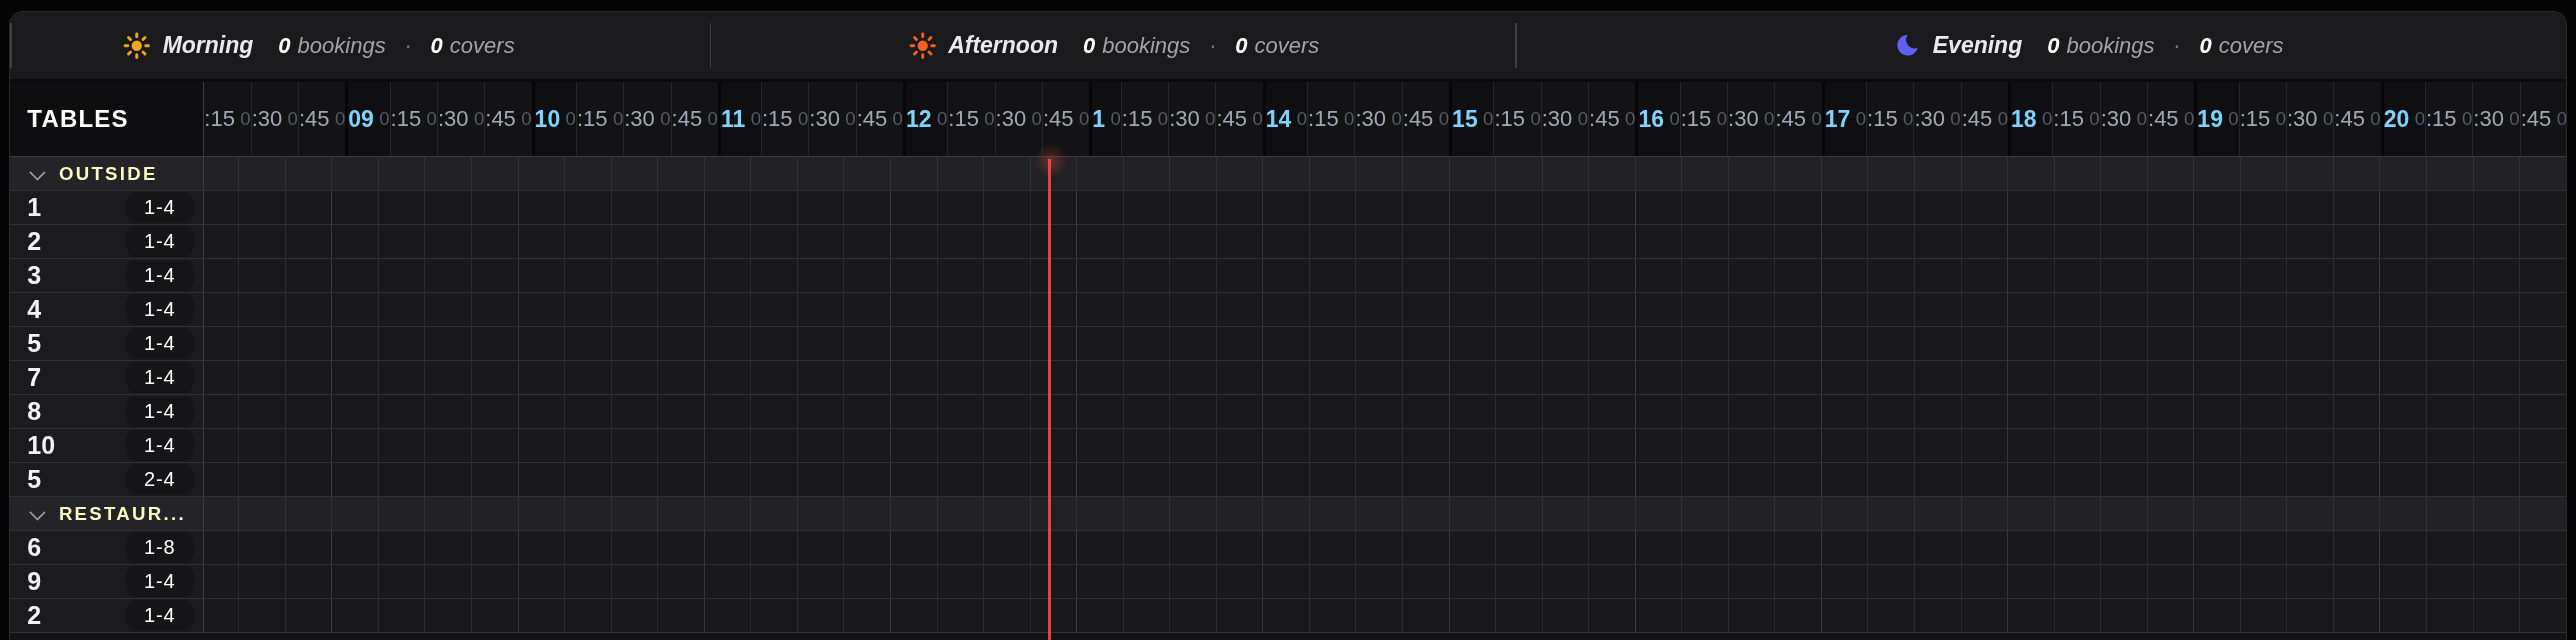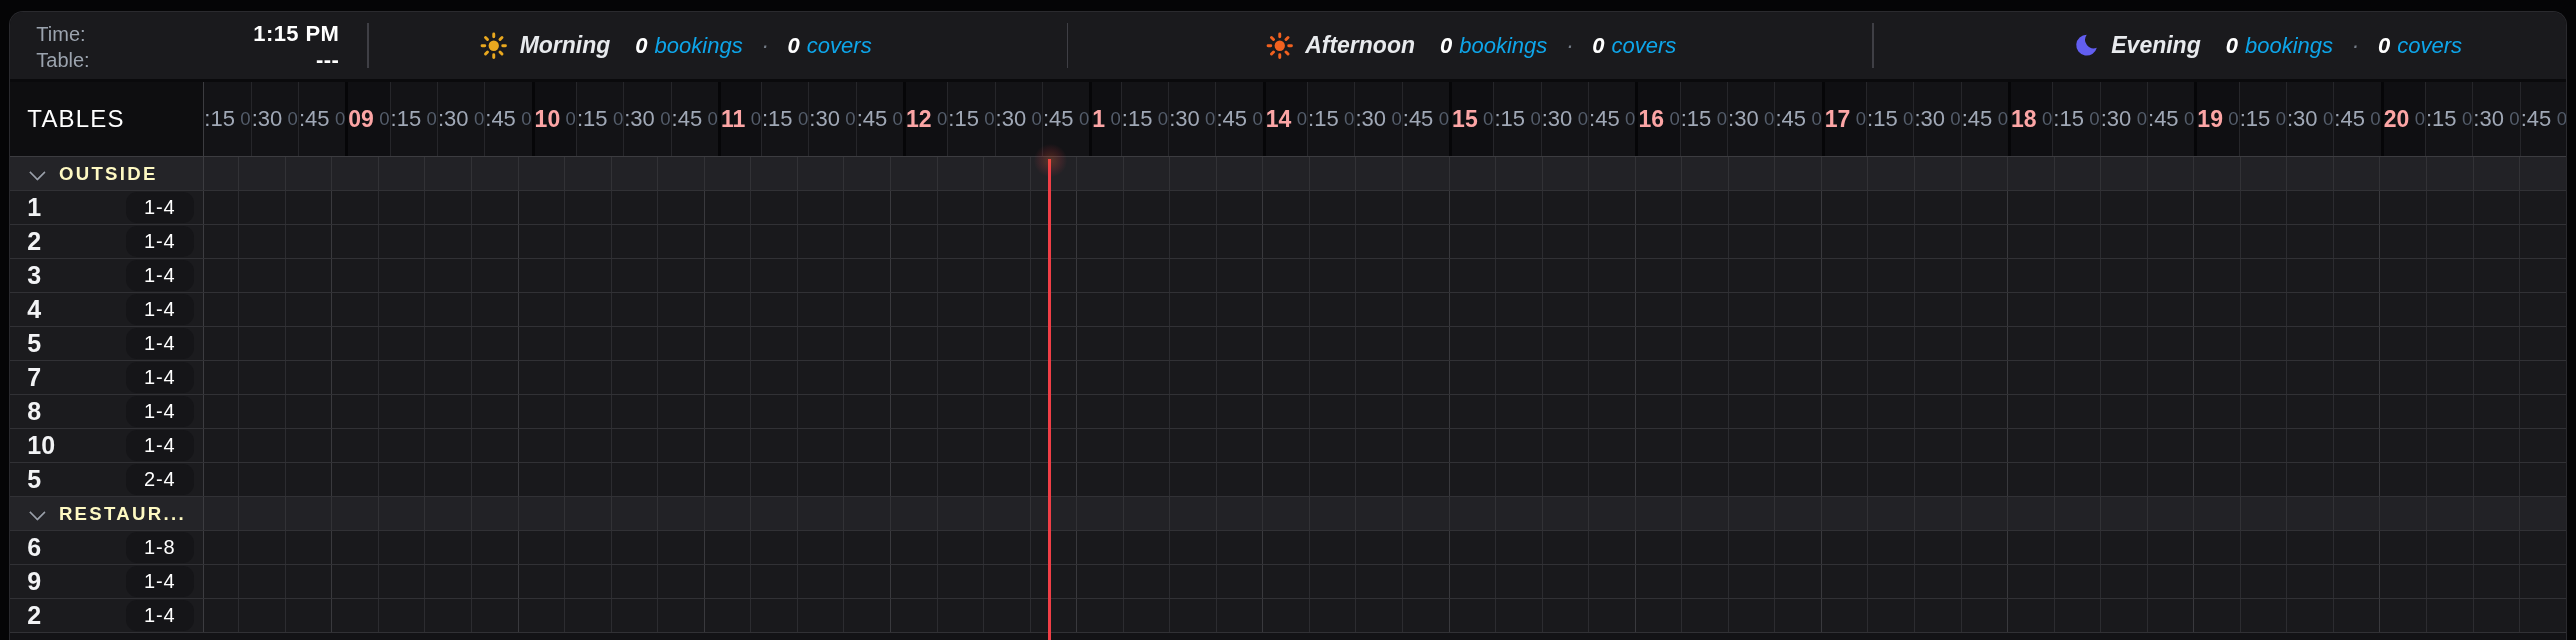--- a/index.html
+++ b/index.html
@@ -49,57 +49,57 @@
     gap: 11px;
     font-style: italic;
   }
   .session.morning   { width: 698px;  padding-right: 85px; }
   .session.afternoon { width: 804px; }
   .session.evening   { flex: 1; padding-left: 93px; }
   .session-icon { width: 29.5px; height: 29.5px; flex: none; }
   .session-name { font-size: 23px; font-weight: 700; color: #e8eaed; margin-right: 14px; }
   .stat { display: flex; align-items: baseline; gap: 7px; }
   .stat-num { font-size: 22px; font-weight: 700; color: #ffffff; }
-  .stat-label { font-size: 22px; color: #0ea5e9; }
+  .stat-label { font-size: 22px; color: #a3a3a3; }
   .dot { font-size: 22px; color: #747c87; margin: 0 7.8px; }
 
   
   .board { flex: 1; position: relative; display: flex; flex-direction: column; background: #131316; }
   .header-row {
     height: 75px;
     flex: none;
     display: flex;
     border-bottom: 1.6px solid #3c3c40;
     background: #101013;
   }
   .corner {
     width: 194px;
     flex: none;
     display: flex;
     align-items: center;
     padding-left: 17px;
     border-right: 1.6px solid #3c3c40;
     background: #0e0e10;
   }
-  .corner-label { font-size: 24px; font-weight: 400; color: #ffffff; letter-spacing: 1.2px; }
+  .corner-label { font-size: 24px; font-weight: 700; color: #ffffff; letter-spacing: 1.2px; }
   .hcols { flex: 1; display: flex; }
   .hcell {
     flex: 1;
     display: flex;
     align-items: center;
     justify-content: center;
     gap: 5.4px;
     background: #131316;
     border-left: 0.8px solid #26262a;
     text-align: center;
   }
   .hcell.first { flex: 0 0 34px; border-left: none; }
   .hcell.hour { border-left: 3.1px solid #060608; background: #0f0f12; }
   .hlabel { font-size: 22px; color: #a0a8b6; }
-  .hcell.hour .hlabel { font-size: 23px; font-weight: 700; color: #fca5a5; }
+  .hcell.hour .hlabel { font-size: 23px; font-weight: 700; color: #7dd3fc; }
   .hcount { font-size: 18.6px; color: #545d6b; }
 
   
   .rows { flex: 1; display: flex; flex-direction: column; overflow: hidden; }
   .row { height: 34px; flex: none; display: flex; border-bottom: 1.6px solid #313135; }
   .side {
     width: 194px;
     flex: none;
     display: flex;
     align-items: center;
@@ -149,30 +149,20 @@
     border-radius: 50%;
     background: radial-gradient(circle, rgba(240,100,50,0.28) 0%, rgba(240,62,70,0.12) 45%, rgba(240,62,70,0) 72%);
   }
 </style>
 </head>
 <body>
 
 <div class="card">
 
   <div class="topbar">
-    <div class="info">
-      <div class="info-row">
-        <span class="info-label">Time:</span>
-        <span class="info-value">1:15 PM</span>
-      </div>
-      <div class="info-row">
-        <span class="info-label">Table:</span>
-        <span class="info-value">---</span>
-      </div>
-    </div>
 
     <div class="vdiv"></div>
 
     <div class="session morning">
       <svg class="session-icon" viewBox="0 0 24 24" fill="none" stroke="#e9a81f" stroke-width="2.4" stroke-linecap="round">
         <circle cx="12" cy="12" r="4.2" fill="#e9a81f" stroke="none"></circle>
         <path d="M12 2.5v2.2M12 19.3v2.2M2.5 12h2.2M19.3 12h2.2M5.3 5.3l1.6 1.6M17.1 17.1l1.6 1.6M5.3 18.7l1.6-1.6M17.1 6.9l1.6-1.6"></path>
       </svg>
       <span class="session-name">Morning</span>
       <span class="stat">

